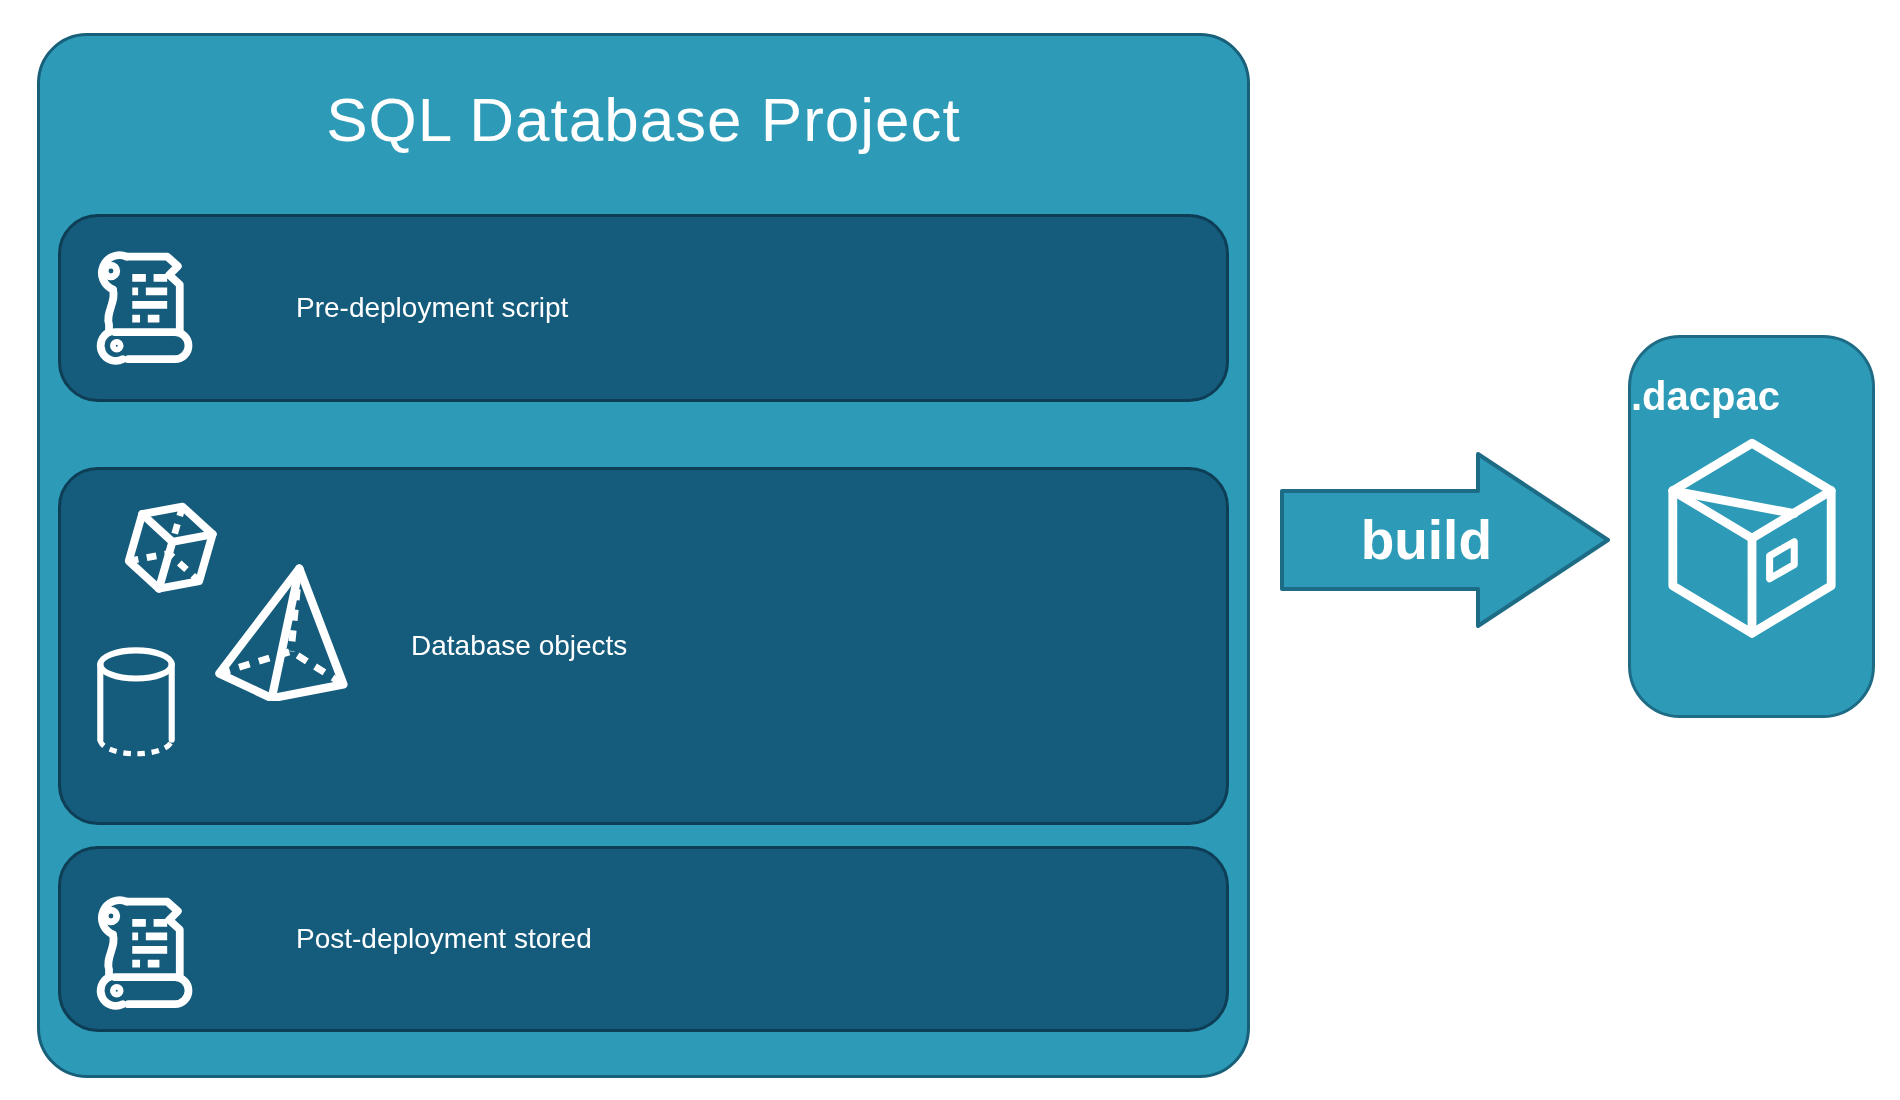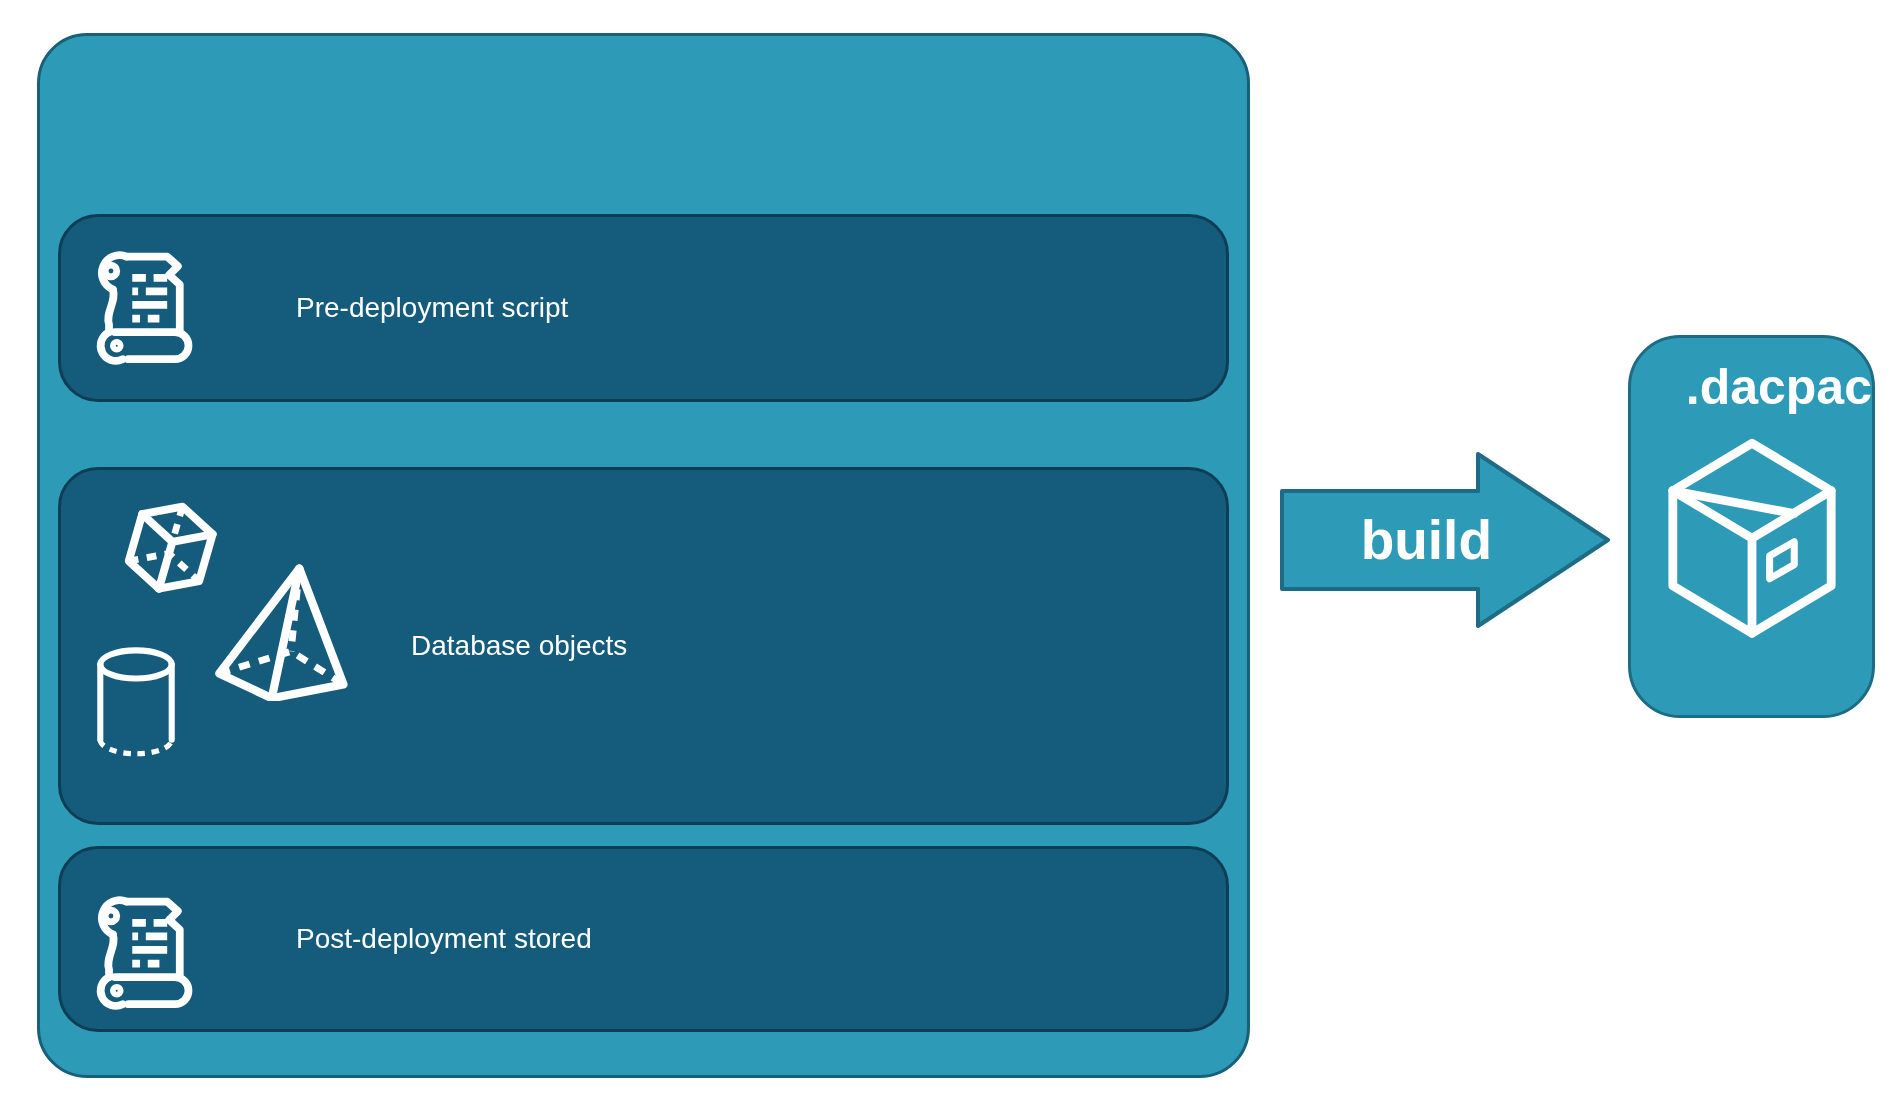--- a/index.html
+++ b/index.html
@@ -44,35 +44,36 @@
 
   
   .build-arrow{position:absolute;left:1280px;top:452px;width:332px;height:176px}
   .build-arrow svg{position:absolute;left:0;top:0;width:100%;height:100%}
   .build-arrow-label{position:absolute;left:12px;top:50%;transform:translateY(-50%);
     width:200px;text-align:right;color:var(--text);font-size:55px;font-weight:700}
 
   
   .dacpac-box{position:absolute;left:1628px;top:335px;width:247px;height:383px;
     background:var(--accent-fill);border:3px solid var(--accent-border);border-radius:52px}
-  .dacpac-label{position:absolute;left:0;top:20px;width:100%;text-align:right;
-    color:var(--text);font-size:50px;font-weight:700}
+  .dacpac-label{position:absolute;left:0;top:36px;width:100%;text-align:left;
+    color:var(--text);font-size:40px;font-weight:700}
   .package-icon{position:absolute;left:50%;top:96px;transform:translateX(-50%);
     width:176px;height:212px}
 
   svg .st{stroke:#fff;fill:none;stroke-linecap:round;stroke-linejoin:round}
   svg .dash{stroke-dasharray:8 7;stroke-linecap:butt}
   svg .txt{stroke:#fff;fill:none;stroke-linecap:butt}
 </style>
 </head>
 <body>
 
 <div class="canvas">
 
   <div class="project-box">
+    <div class="project-title">SQL Database Project</div>
 
     <div class="row row-pre">
       <svg class="scroll-icon" viewBox="0 0 130 130">
         <path class="st" stroke-width="8" d="M50 16 H92 L103 26 L94 35 L105 45 V94"></path>
         <path class="st" stroke-width="8" d="M50 16 A17 17 0 1 0 36 50"></path>
         <circle class="st" stroke-width="7" cx="34" cy="31" r="6"></circle>
         <path class="st" stroke-width="8" d="M36 50 C40 62 28 74 32 86 L32 94"></path>
         <path class="st" stroke-width="8" d="M32 94 A14 14 0 1 0 46 122"></path>
         <circle class="st" stroke-width="6" cx="40" cy="108" r="4"></circle>
         <path class="st" stroke-width="8" d="M38 94 H100 A14 14 0 0 1 100 122 H52"></path>

